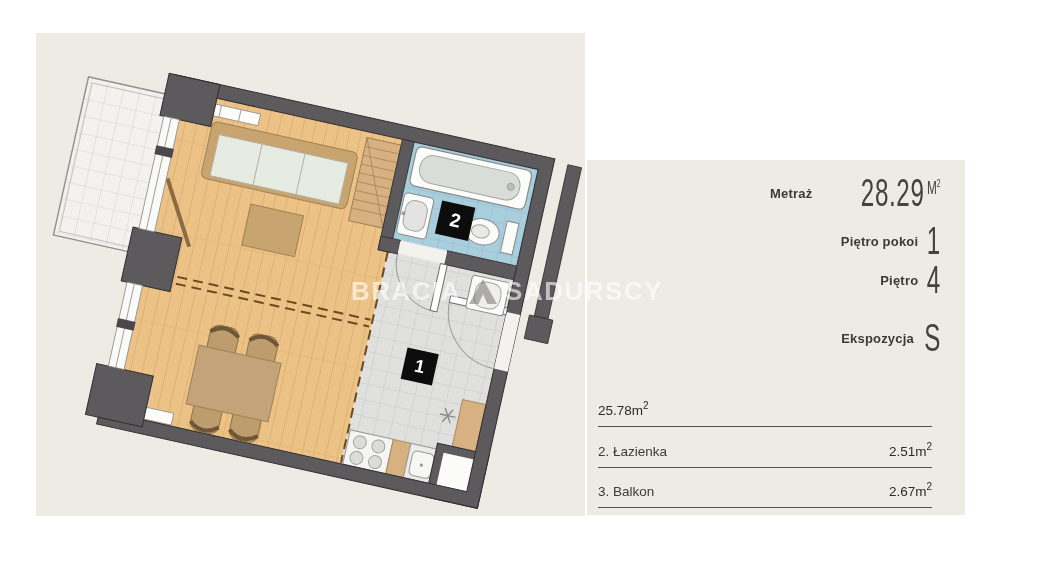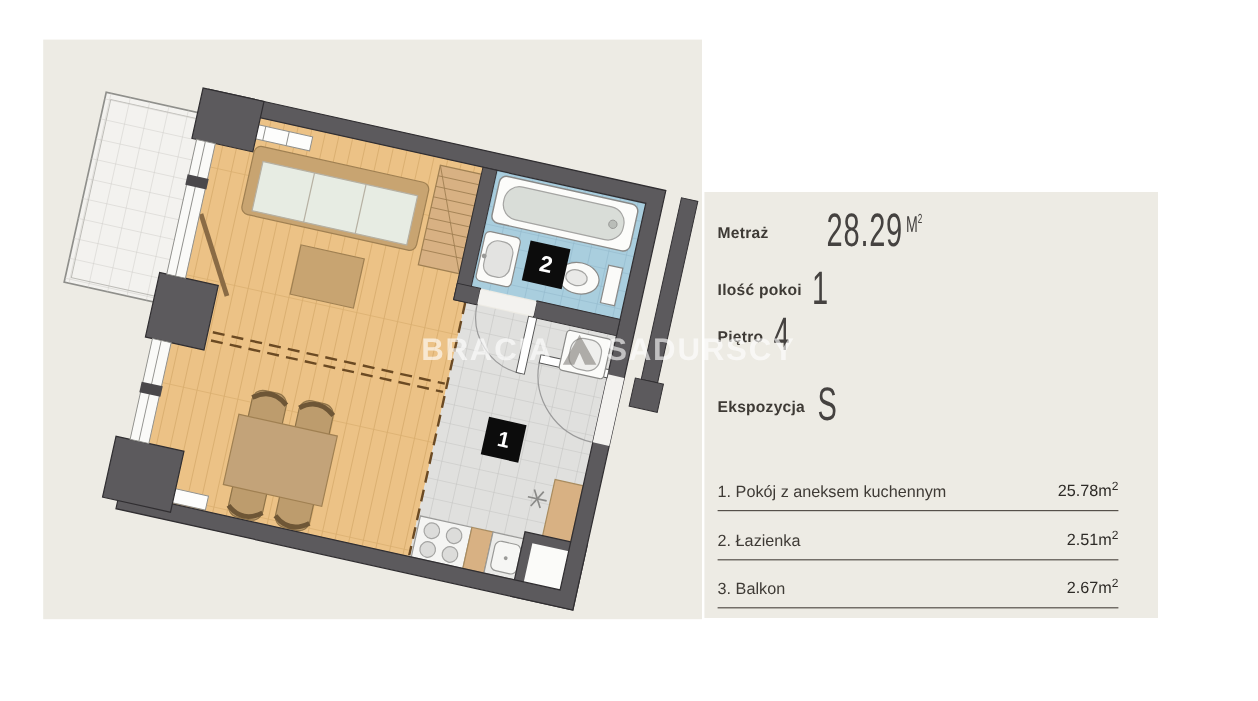--- a/index.html
+++ b/index.html
@@ -12,21 +12,21 @@
 
   
   .watermark{position:absolute;left:351px;top:276px;display:flex;align-items:center;gap:7px;
              color:rgba(255,255,255,0.62);font-weight:bold;font-size:26px;letter-spacing:1.5px;
              z-index:10;pointer-events:none;white-space:nowrap;}
   .watermark .logo{display:block;}
 
   
   .info-panel{position:absolute;left:587px;top:160px;width:378px;height:355px;background:#edebe4;}
   .metric-row{position:absolute;left:11px;right:24px;height:40px;
-              display:flex;justify-content:flex-start;align-items:center;}
+              display:flex;justify-content:flex-end;align-items:center;}
   .metric-label{font-size:13px;font-weight:bold;color:#3e3a35;letter-spacing:.2px;}
   .metric-value{display:flex;align-items:flex-start;gap:4px;transform:scaleX(.62);
                 transform-origin:100% 50%;color:#454240;}
   .metric-value .num{font-size:39px;line-height:38px;font-weight:400;letter-spacing:1px;}
   .metric-value .unit{font-size:19px;margin-top:3px;font-weight:400;}
   .metric-value .unit sup{font-size:11px;}
   .room-row{position:absolute;left:11px;width:334px;display:flex;justify-content:space-between;
             align-items:flex-end;border-bottom:1px solid #55504a;padding-bottom:8px;}
   .room-name{font-size:13.5px;color:#3e3a35;}
   .room-area{font-size:13.5px;font-weight:normal;color:#2e2b27;white-space:nowrap;}
@@ -234,42 +234,41 @@
 
     <div class="metric-row" style="top:13px;">
       <span class="metric-label">Metraż</span>
       <span class="metric-value">
         <span class="num">28.29</span>
         <span class="unit"><span>M</span><sup>2</sup></span>
       </span>
     </div>
 
     <div class="metric-row" style="top:61px;">
-      <span class="metric-label">Ilość pokoi</span>
+      <span class="metric-label">Piętro pokoi</span>
       <span class="metric-value">
         <span class="num">1</span>
       </span>
     </div>
 
     <div class="metric-row" style="top:100px;">
       <span class="metric-label">Piętro</span>
       <span class="metric-value">
         <span class="num">4</span>
       </span>
     </div>
 
     <div class="metric-row" style="top:158px;">
       <span class="metric-label">Ekspozycja</span>
       <span class="metric-value">
         <span class="num">S</span>
       </span>
     </div>
 
     <div class="room-row" style="top:240px;">
-      <span class="room-name">1. Pokój z aneksem kuchennym</span>
       <span class="room-area"><span>25.78m</span><sup>2</sup></span>
     </div>
 
     <div class="room-row" style="top:281px;">
       <span class="room-name">2. Łazienka</span>
       <span class="room-area"><span>2.51m</span><sup>2</sup></span>
     </div>
 
     <div class="room-row" style="top:321px;">
       <span class="room-name">3. Balkon</span>

